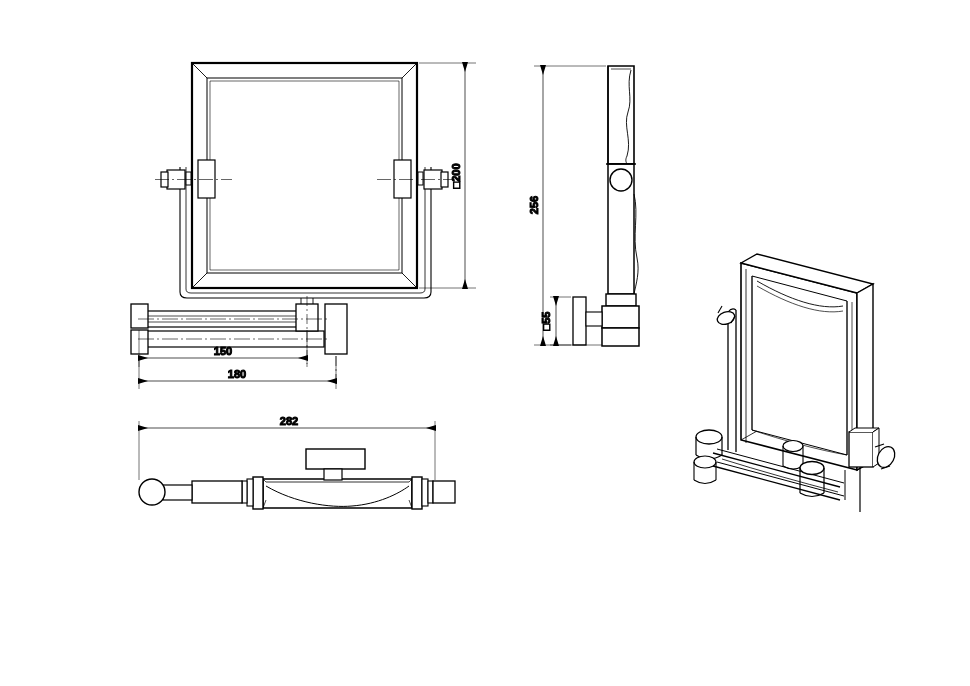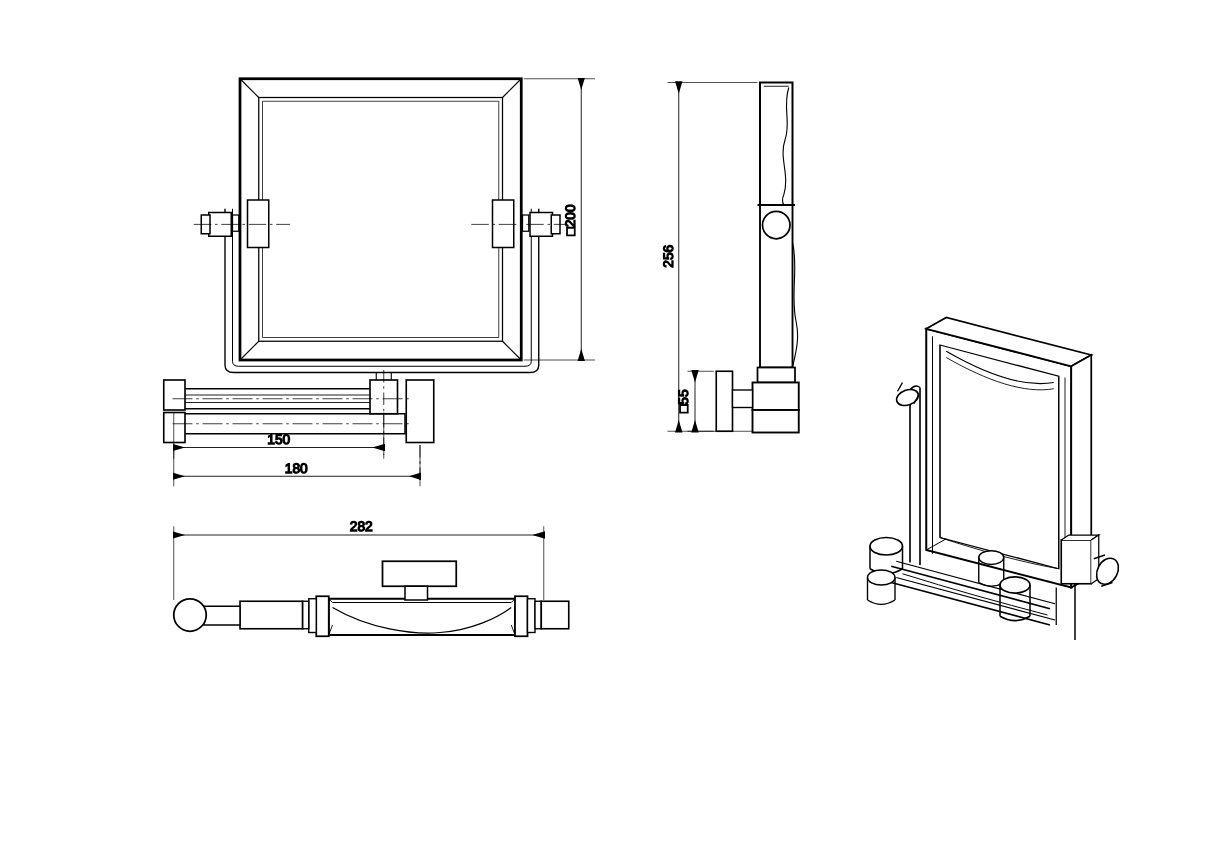--- a/index.html
+++ b/index.html
@@ -1,18 +1,18 @@
 <!DOCTYPE html>
 <html><head>
 <meta charset="utf-8">
 <style>
   html,body{margin:0;padding:0;background:#ffffff;}
   body{width:970px;height:686px;overflow:hidden;
        font-family:"Liberation Sans",sans-serif;}
-  #sheet{position:relative;width:970px;height:686px;background:#fff;}
+  #sheet{position:relative;width:970px;height:686px;background:#fff;font-weight:bold;}
   svg{display:block;}
   text{font-family:"Liberation Sans",sans-serif;fill:#000;}
 </style>
 </head>
 <body>
 
 <div id="sheet">
 <svg width="970" height="686" viewBox="0 0 970 686">
 
   <defs>

